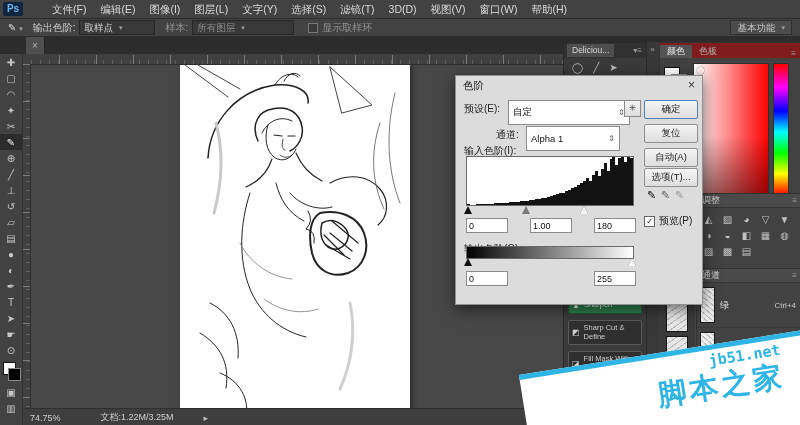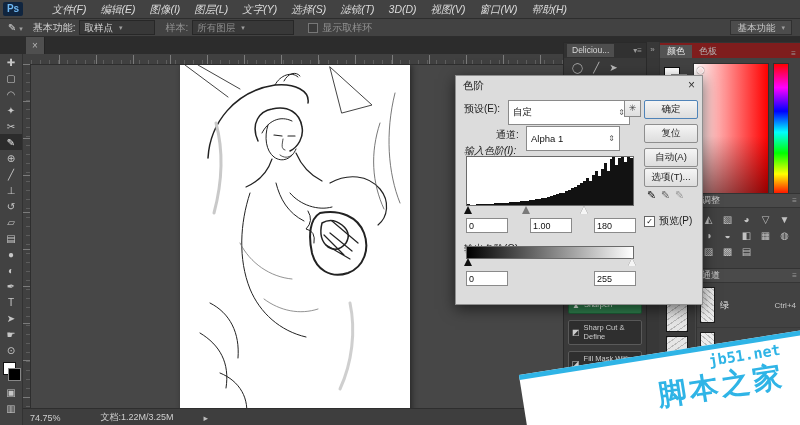--- a/index.html
+++ b/index.html
@@ -146,38 +146,38 @@
   .wm-line2{font-family:"DejaVu Sans","Liberation Sans",sans-serif;font-weight:bold;font-size:29px;letter-spacing:3px;
             color:#2fb4e6;text-shadow:1px 1px 0 #fff;margin-top:-2px;}
 </style>
 </head>
 <body>
 
 <div id="app">
 
   <div class="menubar">
     <div class="ps-logo">Ps</div>
-    <div id="menu-items" style="display:flex;font-style:italic;">
+    <div id="menu-items" style="display:flex;">
         <span class="menu-item">文件(F)</span>
         <span class="menu-item">编辑(E)</span>
         <span class="menu-item">图像(I)</span>
         <span class="menu-item">图层(L)</span>
         <span class="menu-item">文字(Y)</span>
         <span class="menu-item">选择(S)</span>
         <span class="menu-item">滤镜(T)</span>
         <span class="menu-item">3D(D)</span>
         <span class="menu-item">视图(V)</span>
         <span class="menu-item">窗口(W)</span>
         <span class="menu-item">帮助(H)</span>
       </div>
   </div>
 
   <div class="optionsbar">
     <span class="tool-chip"><span>✎</span> <span class="caret">▾</span></span>
-    <span class="opt-label">基本功能:</span>
+    <span class="opt-label">输出色阶:</span>
     <div class="opt-select" style="width:66px;">
       <span>取样点</span>
         <span class="caret">▾</span>
     </div>
     <span class="opt-label dim">样本:</span>
     <div class="opt-select dim" style="width:92px;">
       <span>所有图层</span>
         <span class="caret">▾</span>
     </div>
     <span class="opt-checkbox"></span>
@@ -370,21 +370,21 @@
         <span class="updn">⇕</span>
     </div>
     <div class="lv-gear" style="left:168px;top:24px;">✳</div>
 
     <span class="lv-label" style="left:40px;top:52px;">通道:</span>
     <div class="lv-select" style="left:70px;top:50px;width:84px;">
       <span>Alpha 1</span>
         <span class="updn">⇕</span>
     </div>
 
-    <span class="lv-label" style="left:8px;top:68px;font-style:italic;">输入色阶(I):</span>
+    <span class="lv-label" style="left:8px;top:68px;">输入色阶(I):</span>
     <div class="lv-hist" id="levels-histogram">
         <div class="bar" style="height: 2%;"></div>
         <div class="bar" style="height: 1%;"></div>
         <div class="bar" style="height: 1%;"></div>
         <div class="bar" style="height: 2%;"></div>
         <div class="bar" style="height: 2%;"></div>
         <div class="bar" style="height: 2%;"></div>
         <div class="bar" style="height: 3%;"></div>
         <div class="bar" style="height: 3%;"></div>
         <div class="bar" style="height: 3%;"></div>

